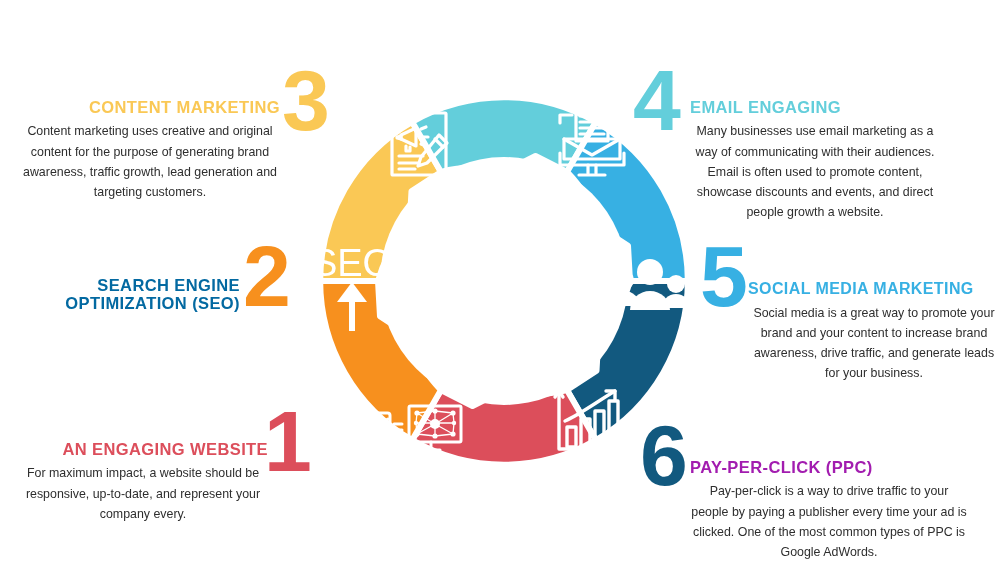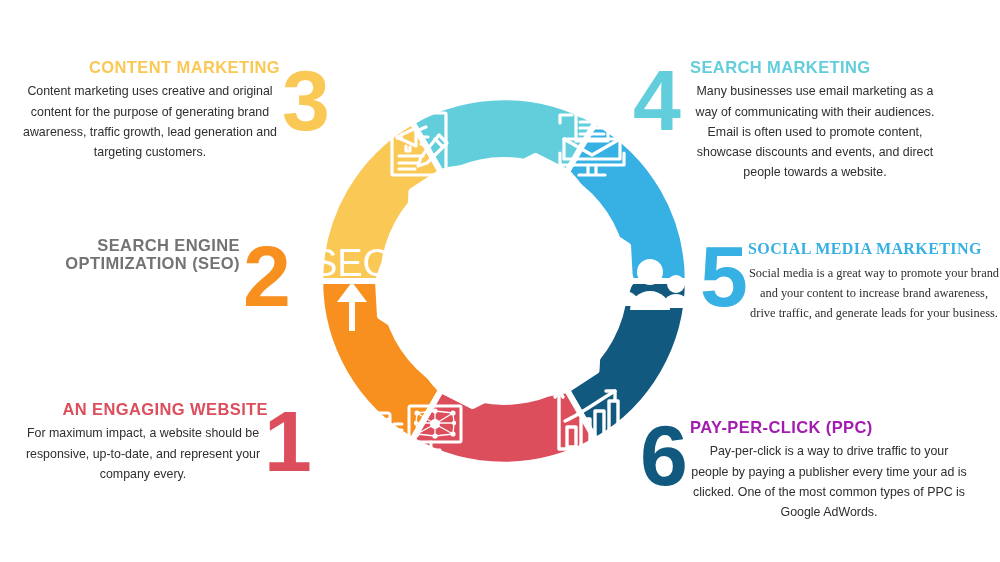--- a/index.html
+++ b/index.html
@@ -7,21 +7,21 @@
     width:1000px;height:562px;
     background:#ffffff;
     font-family:"Liberation Sans", sans-serif;
     position:relative;
     overflow:hidden;
     -webkit-font-smoothing:antialiased;
   }
   .stage{position:absolute;inset:0;}
 
   
-  .block{position:absolute;}
+  .block{position:absolute;margin-top:40px;}
   .block .title{
     font-weight:bold;
     font-size:16.5px;
     letter-spacing:.4px;
     line-height:1.12;
     margin:0 0 5px 0;
     white-space:nowrap;
   }
   .block .title.two-line{white-space:normal;}
   .block .body{
@@ -60,31 +60,31 @@
 <div class="stage">
 
   <div class="block right" style="left:20px;top:58px;width:260px;">
     <p class="title" style="color:#FAC855;">CONTENT MARKETING</p>
     <p class="body">Content marketing uses creative and original content for the purpose of generating brand awareness, traffic growth, lead generation and targeting customers.</p>
   </div>
   <div class="num" style="left:282px;top:57px;color:#FAC855;">3</div>
 
   <div class="num" style="left:633px;top:57px;color:#63CEDB;">4</div>
   <div class="block left" style="left:690px;top:58px;width:250px;">
-    <p class="title" style="color:#63CEDB;">SEARCH MARKETING</p>
-    <p class="body">Many businesses use email marketing as a way of communicating with their audiences. Email is often used to promote content, showcase discounts and events, and direct people towards a website.</p>
+    <p class="title" style="color:#63CEDB;">EMAIL ENGAGING</p>
+    <p class="body">Many businesses use email marketing as a way of communicating with their audiences. Email is often used to promote content, showcase discounts and events, and direct people growth a website.</p>
   </div>
 
   <div class="block right" style="left:0px;top:236px;width:240px;">
-    <p class="title two-line" style="color:#737373;">SEARCH ENGINE OPTIMIZATION (SEO)</p>
+    <p class="title two-line" style="color:#0369a1;">SEARCH ENGINE OPTIMIZATION (SEO)</p>
   </div>
   <div class="num" style="left:243px;top:233px;color:#F7901E;">2</div>
 
   <div class="num" style="left:700px;top:233px;color:#37B0E3;">5</div>
-  <div class="block left" style="left:748px;top:240px;width:252px;font-family:Liberation Serif, serif;">
+  <div class="block left" style="left:748px;top:240px;width:252px;">
     <p class="title" style="color:#37B0E3;font-size:16px;">SOCIAL MEDIA MARKETING</p>
     <p class="body">Social media is a great way to promote your brand and your content to increase brand awareness, drive traffic, and generate leads for your business.</p>
   </div>
 
   <div class="block right" style="left:18px;top:400px;width:250px;">
     <p class="title" style="color:#DC4E5B;">AN ENGAGING WEBSITE</p>
     <p class="body">For maximum impact, a website should be responsive, up-to-date, and represent your company every.</p>
   </div>
   <div class="num" style="left:264px;top:398px;color:#DC4E5B;">1</div>
 

